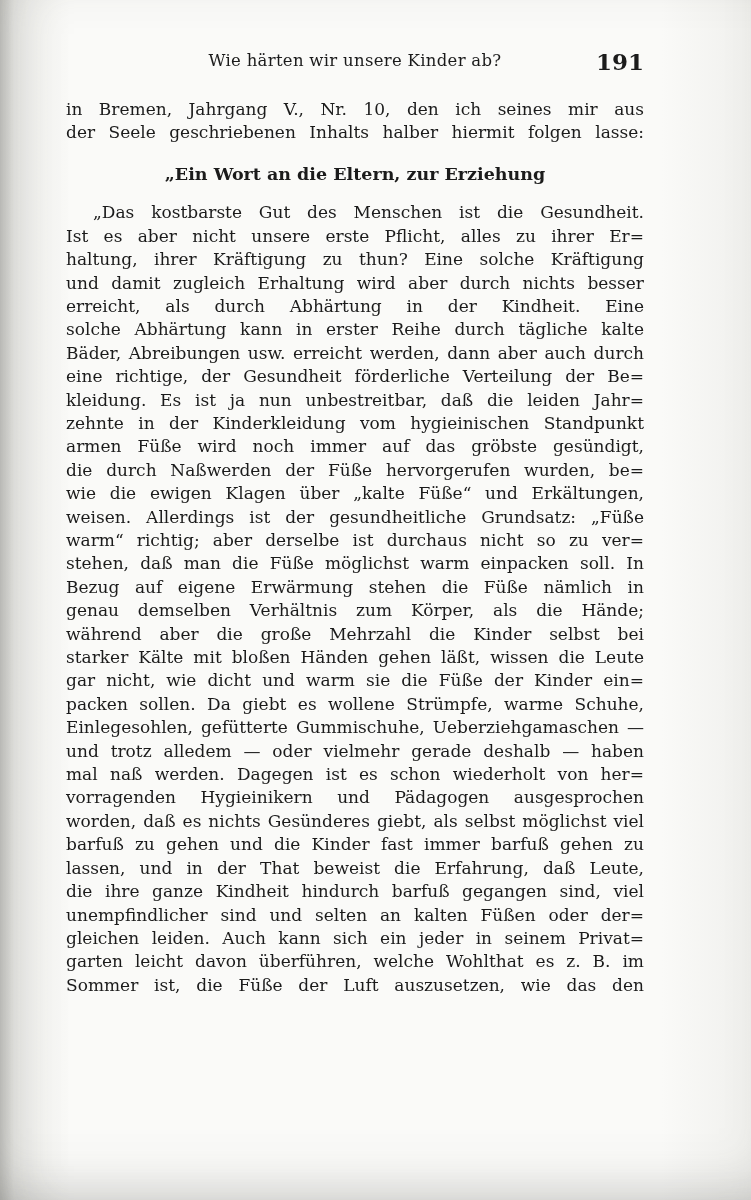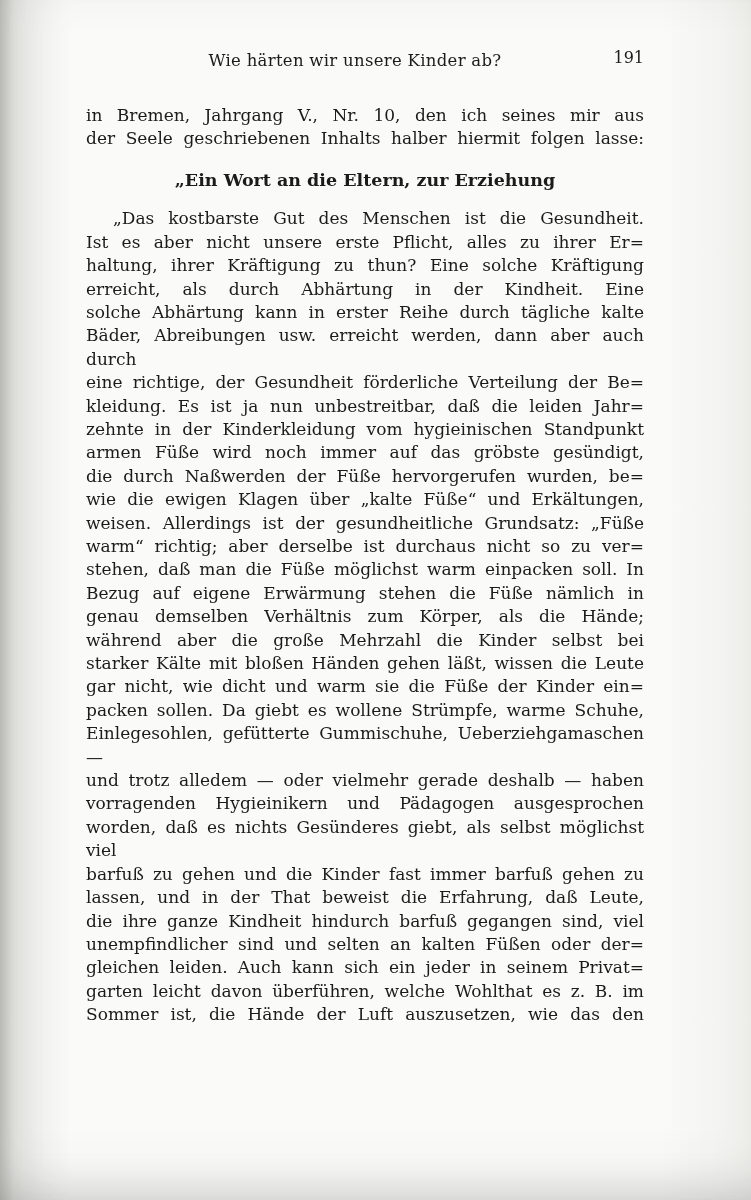--- a/index.html
+++ b/index.html
@@ -23,41 +23,40 @@
   }
   .page-content {
     position: absolute;
     left: 66px;
     top: 48px;
     width: 578px;
   }
   .running-header {
     position: relative;
     height: 28px;
-    margin-bottom: 28px;
+    margin-bottom: 22px;
   }
   .running-title {
     text-align: center;
     font-size: 16.5px;
     letter-spacing: 0.3px;
     padding-top: 3px;
   }
   .page-number {
     position: absolute;
     right: 0;
     top: 0;
-    font-size: 16px;
-    font-weight: normal;
+    font-size: 23px;
+    font-weight: bold;
   }
   .line {
     font-size: 17px;
     line-height: 23.4px;
     text-align: justify;
     text-align-last: justify;
-    margin-left: 20px;
   }
   .intro-block {
     margin-top: 20px;
   }
   .quote-heading {
     margin: 17px 0 15px 0;
     font-weight: bold;
   }
   .quote-heading .line {
     text-align: center;
@@ -86,45 +85,47 @@
       </div>
 
     <div class="quote-heading">
         <div class="line">„Ein Wort an die Eltern, zur Erziehung</div>
       </div>
 
     <div class="body-block">
         <div class="line">„Das kostbarste Gut des Menschen ist die Gesundheit.</div>
         <div class="line">Ist es aber nicht unsere erste Pflicht, alles zu ihrer Er=</div>
         <div class="line">haltung, ihrer Kräftigung zu thun? Eine solche Kräftigung</div>
+        <div class="line">und damit zugleich Erhaltung wird aber durch nichts besser</div>
         <div class="line">erreicht, als durch Abhärtung in der Kindheit. Eine</div>
         <div class="line">solche Abhärtung kann in erster Reihe durch tägliche kalte</div>
         <div class="line">Bäder, Abreibungen usw. erreicht werden, dann aber auch durch</div>
         <div class="line">eine richtige, der Gesundheit förderliche Verteilung der Be=</div>
         <div class="line">kleidung. Es ist ja nun unbestreitbar, daß die leiden Jahr=</div>
         <div class="line">zehnte in der Kinderkleidung vom hygieinischen Standpunkt</div>
         <div class="line">armen Füße wird noch immer auf das gröbste gesündigt,</div>
         <div class="line">die durch Naßwerden der Füße hervorgerufen wurden, be=</div>
         <div class="line">wie die ewigen Klagen über „kalte Füße“ und Erkältungen,</div>
         <div class="line">weisen. Allerdings ist der gesundheitliche Grundsatz: „Füße</div>
         <div class="line">warm“ richtig; aber derselbe ist durchaus nicht so zu ver=</div>
         <div class="line">stehen, daß man die Füße möglichst warm einpacken soll. In</div>
         <div class="line">Bezug auf eigene Erwärmung stehen die Füße nämlich in</div>
         <div class="line">genau demselben Verhältnis zum Körper, als die Hände;</div>
         <div class="line">während aber die große Mehrzahl die Kinder selbst bei</div>
         <div class="line">starker Kälte mit bloßen Händen gehen läßt, wissen die Leute</div>
         <div class="line">gar nicht, wie dicht und warm sie die Füße der Kinder ein=</div>
         <div class="line">packen sollen. Da giebt es wollene Strümpfe, warme Schuhe,</div>
         <div class="line">Einlegesohlen, gefütterte Gummischuhe, Ueberziehgamaschen —</div>
         <div class="line">und trotz alledem — oder vielmehr gerade deshalb — haben</div>
+        <div class="line">mal naß werden. Dagegen ist es schon wiederholt von her=</div>
         <div class="line">vorragenden Hygieinikern und Pädagogen ausgesprochen</div>
         <div class="line">worden, daß es nichts Gesünderes giebt, als selbst möglichst viel</div>
         <div class="line">barfuß zu gehen und die Kinder fast immer barfuß gehen zu</div>
         <div class="line">lassen, und in der That beweist die Erfahrung, daß Leute,</div>
         <div class="line">die ihre ganze Kindheit hindurch barfuß gegangen sind, viel</div>
         <div class="line">unempfindlicher sind und selten an kalten Füßen oder der=</div>
         <div class="line">gleichen leiden. Auch kann sich ein jeder in seinem Privat=</div>
         <div class="line">garten leicht davon überführen, welche Wohlthat es z. B. im</div>
-        <div class="line">Sommer ist, die Hände der Luft auszusetzen, wie das den</div>
+        <div class="line">Sommer ist, die Füße der Luft auszusetzen, wie das den</div>
       </div>
 
   </div>
 </div>
 
 </body></html>

